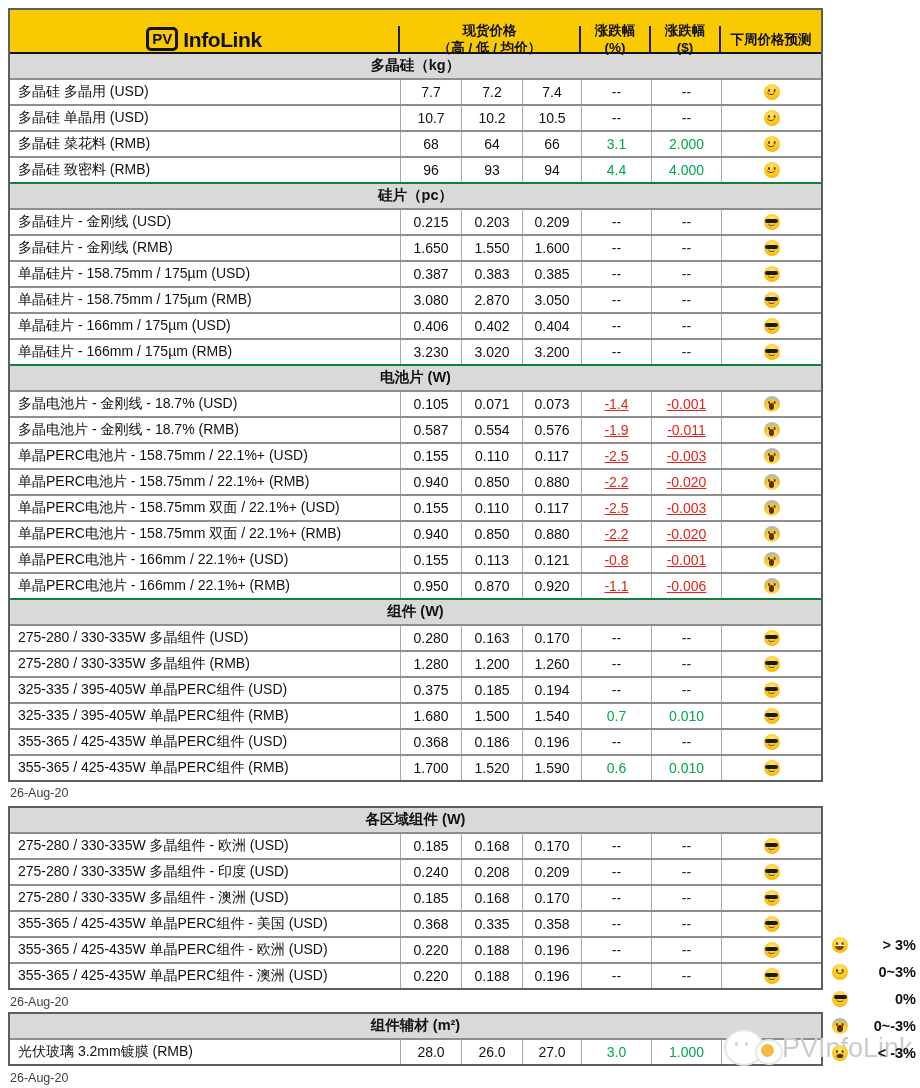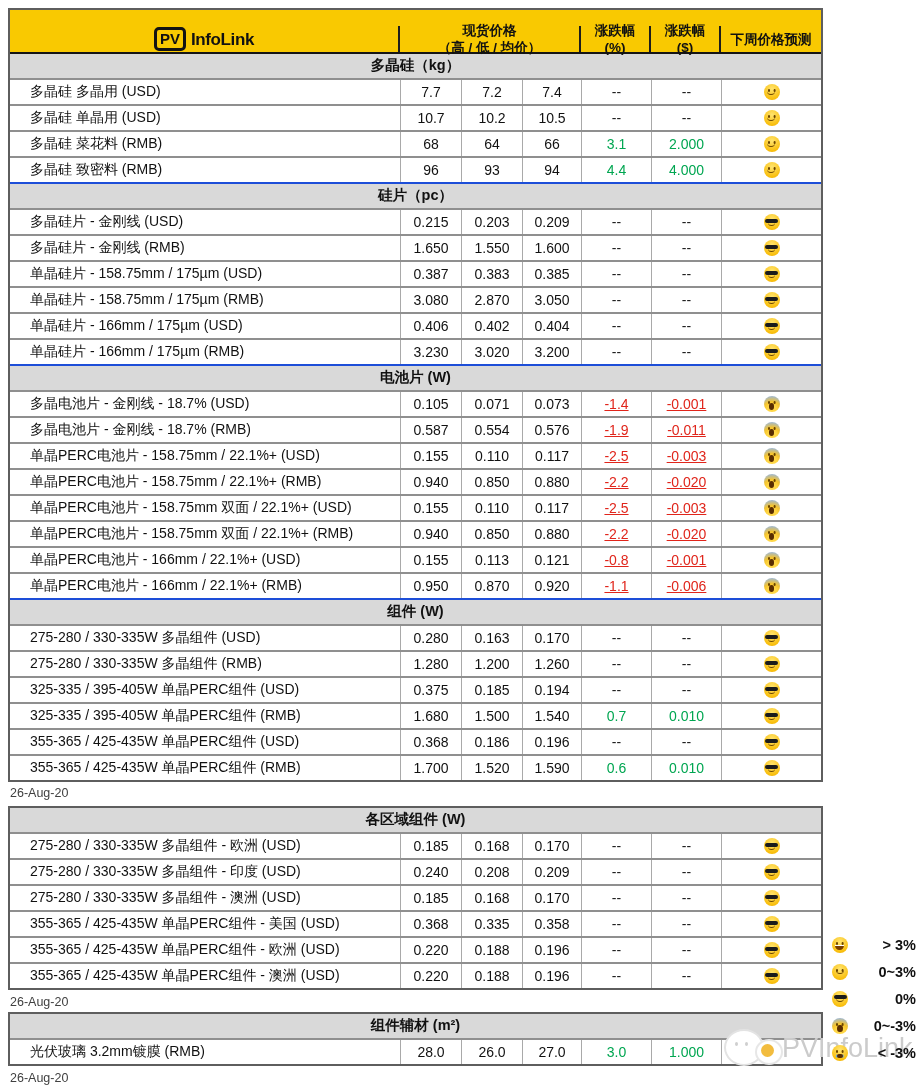--- a/index.html
+++ b/index.html
@@ -16,29 +16,29 @@
   .thead{display:flex;height:44px;background:#F9C901;border-bottom:2px solid #151515;box-sizing:border-box;}
   .th{display:flex;flex-direction:column;justify-content:center;align-items:center;
       font-weight:bold;font-size:13.5px;line-height:17px;box-sizing:border-box;margin-top:16px;}
   .th-logo{width:390px;flex-direction:row;border-right:2px solid #1d1d1d;}
   .th-spot{width:181px;border-right:2px solid #1d1d1d;}
   .th-pct{width:70px;border-right:2px solid #1d1d1d;}
   .th-usd{width:70px;border-right:2px solid #1d1d1d;}
   .th-fc{flex:1;}
   .pvbox{display:inline-block;border:3px solid #131313;border-radius:5px;padding:0 3px;
          font-weight:bold;font-size:15px;line-height:18px;margin-right:5px;}
-  .logoword{font-weight:bold;font-size:17px;letter-spacing:-0.4px;}
+  .logoword{font-weight:bold;font-size:21px;letter-spacing:-0.4px;}
 
   
   .sec{height:26px;line-height:23px;background:#D9D9D9;text-align:center;font-weight:bold;
-       font-size:14.5px;border-top:2px solid #1d4ed8;box-sizing:border-box;}
+       font-size:14.5px;border-top:2px solid #15803d;box-sizing:border-box;}
   .row{display:flex;height:26px;border-top:2px solid #8f8f8f;box-sizing:border-box;}
   .tbody > :first-child{border-top:none;height:24px;}
   .c{box-sizing:border-box;display:flex;align-items:center;justify-content:center;font-size:14px;}
-  .c-name{width:390px;justify-content:flex-start;padding-left:20px;white-space:nowrap;overflow:hidden;}
+  .c-name{width:390px;justify-content:flex-start;padding-left:8px;white-space:nowrap;overflow:hidden;}
   .c-high,.c-low{width:61px;border-left:1px solid #a9a9a9;}
   .c-avg{width:59px;border-left:1px solid #a9a9a9;}
   .c-pct,.c-usd{width:70px;border-left:1px solid #a9a9a9;}
   .c-fc{flex:1;border-left:1px solid #a9a9a9;}
   .chg-up{color:#00A651;}
   .chg-down{color:#E0251B;text-decoration:underline;}
   .chg-flat{color:#222;}
 
   .date{position:absolute;left:10px;font-size:12.5px;color:#404040;}
   #d1{top:786px;} #d2{top:995px;} #d3{top:1071px;}

